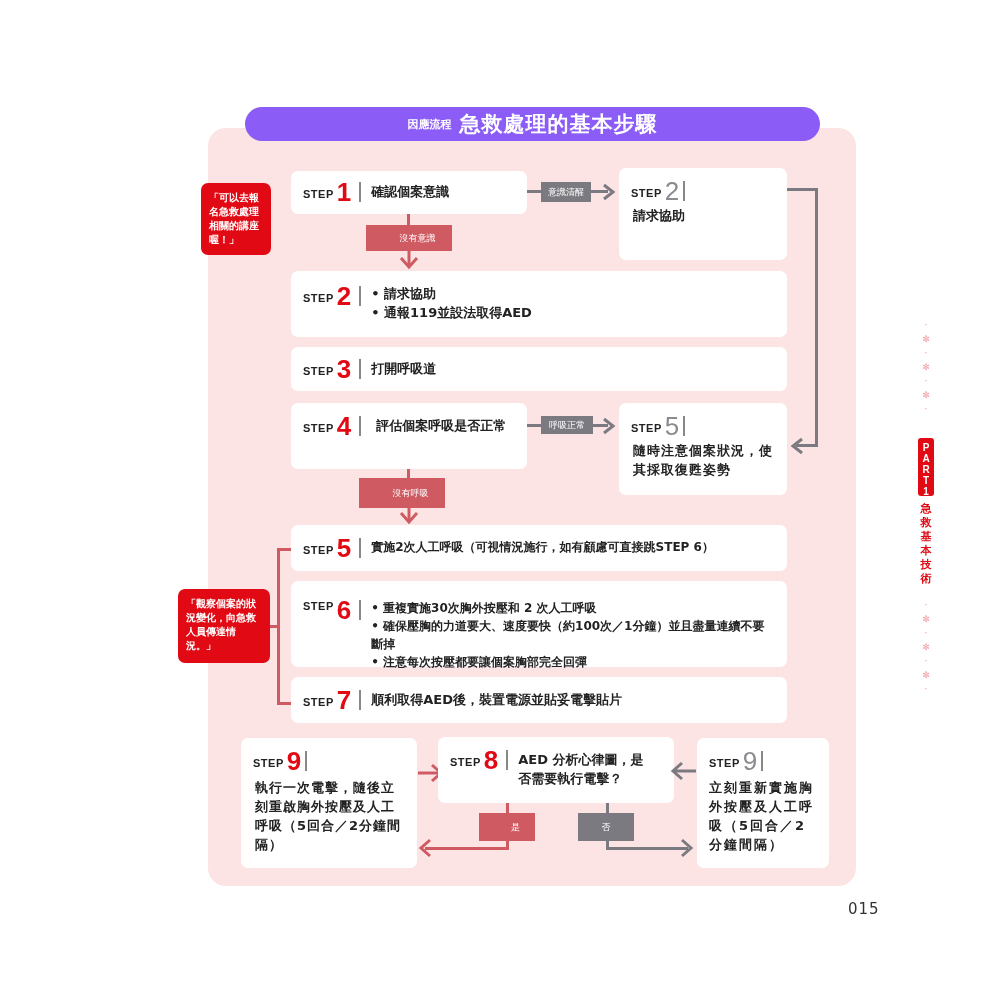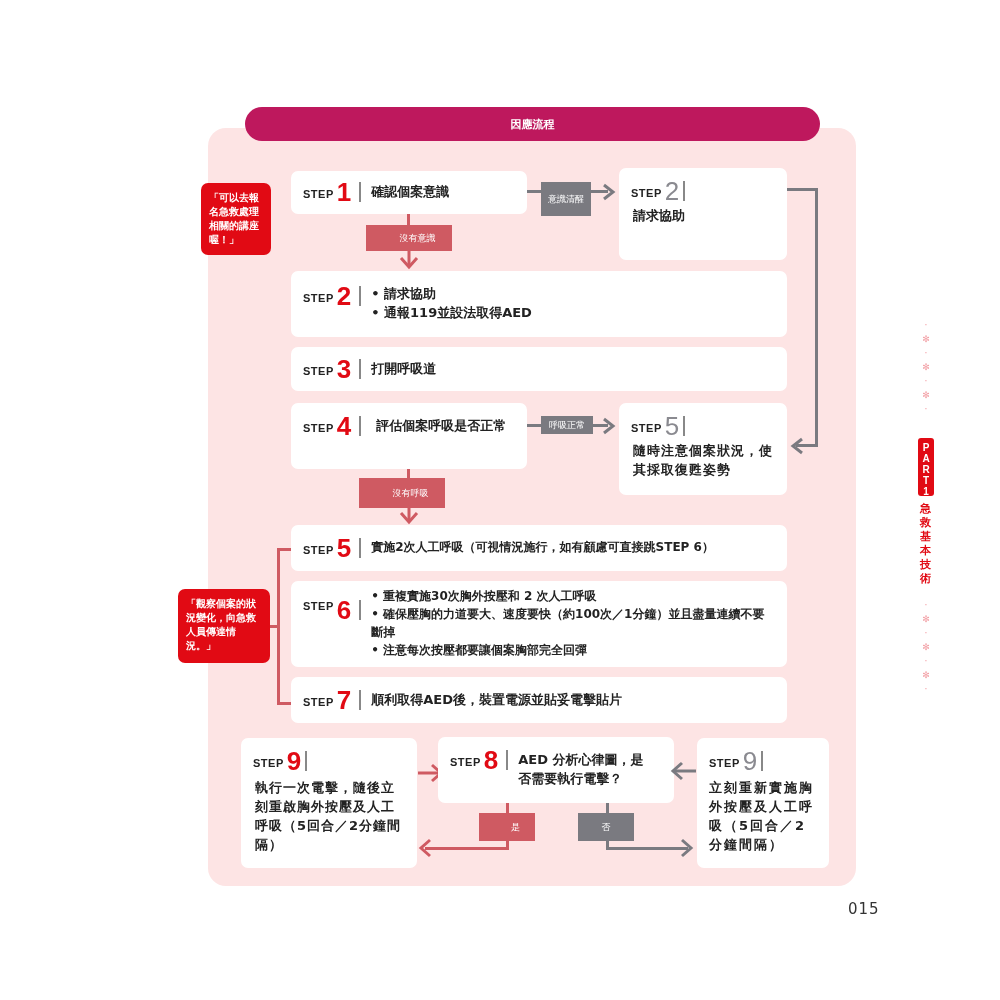--- a/index.html
+++ b/index.html
@@ -1,66 +1,67 @@
 <!DOCTYPE html>
 <html><head>
 <meta charset="utf-8">
 <style>
   html, body { margin:0; padding:0; background:#ffffff; }
   body { width:1000px; height:1000px; position:relative; overflow:hidden;
          font-family:"DejaVu Sans", "Liberation Sans", sans-serif; color:#222; }
   .abs { position:absolute; box-sizing:border-box; }
   .panel { left:208px; top:128px; width:648px; height:758px; background:#fde4e4; border-radius:18px; }
-  .title-bar { left:245px; top:107px; width:575px; height:34px; background:#be185d; border-radius:17px;
+  .title-bar { left:245px; top:107px; width:575px; height:34px; background:#8b5cf6; border-radius:17px;
                display:flex; align-items:center; justify-content:center; gap:8px; color:#fff; }
   .title-sub { font-size:11px; font-weight:bold; }
   .title-main { font-size:21px; font-weight:bold; letter-spacing:1px; }
   .box { background:#fff; border-radius:7px; }
   .row { display:flex; align-items:flex-start; padding:0 12px; }
   .step-label { font-family:"Liberation Sans", sans-serif; font-weight:bold; font-size:11px; letter-spacing:0.5px; margin-top:9px; }
   .step-num { font-family:"Liberation Sans", sans-serif; font-weight:bold; font-size:26px; line-height:26px; color:#e10a14; margin-left:3px; }
   .step-num.gray { color:#8a8a90; font-weight:normal; }
   .sep { width:2px; height:20px; background:#888; margin:3px 10px 0 8px; }
   .txt { font-size:13px; font-weight:bold; line-height:19px; margin-top:3px; }
   .txt ul { list-style:none; margin:0; padding:0; }
   .txt li::before { content:"• "; }
   .note { background:#e10a14; color:#fff; border-radius:7px; font-size:10px; font-weight:bold; line-height:14px; padding:8px 8px; }
   .tag { color:#fff; font-size:9px; display:flex; align-items:center; justify-content:center; }
   .tag.red { background:#cf5a62;padding-left:17px; }
   .tag.gray { background:#7a7a80; }
   .line { position:absolute; }
   .side-tab { left:918px; top:438px; width:16px; height:58px; background:#e10a14; border-radius:3px; color:#fff;
               font-family:"Liberation Sans", sans-serif; font-size:10px; font-weight:bold; text-align:center; line-height:11px; padding-top:4px; }
-  .side-text { left:918px; top:502px; width:16px; color:#e10a14; font-size:11px; font-weight:bold; line-height:14px; }
+  .side-text { left:918px; top:502px; width:16px; color:#e10a14; font-size:11px; font-weight:bold; line-height:14px; text-align:center; }
   .dots { width:16px; text-align:center; color:#f29aa0; font-size:9px; line-height:14px; }
   .page-num { left:848px; top:900px; font-size:15px; color:#333; letter-spacing:1px; }
 </style>
 </head>
 <body>
 
 <div class="abs panel"></div>
 <div class="abs title-bar">
   <span class="title-sub">因應流程</span>
+  <span class="title-main">急救處理的基本步驟</span>
 </div>
 
 <div class="abs note" style="left:201px;top:183px;width:70px;height:72px;">
   <span>「可以去報名急救處理相關的講座喔！」</span>
 </div>
 
 <div class="abs box" style="left:291px;top:171px;width:236px;height:43px;">
   <div class="row" style="padding-top:8px;">
     <span class="step-label">STEP</span>
     <span class="step-num">1</span>
     <span class="sep"></span>
     <span class="txt">確認個案意識</span>
   </div>
 </div>
 
 <div class="line" style="left:527px;top:190px;width:15px;height:3px;background:#7a7a80;"></div>
-<div class="abs tag gray" style="left:541px;top:182px;width:50px;height:34px;">
+<div class="abs tag gray" style="left:541px;top:182px;width:50px;height:20px;">
   <span>意識清醒</span>
 </div>
 <div class="line" style="left:590px;top:190px;width:18px;height:3px;background:#7a7a80;"></div>
 <svg class="abs" style="left:600px;top:182px;" width="18" height="20">
     <polyline points="4,3 13,10 4,17" fill="none" stroke="#7a7a80" stroke-width="3"></polyline>
   </svg>
 
 <div class="abs box" style="left:619px;top:168px;width:168px;height:92px;">
   <div class="row" style="padding-top:10px;">
     <span class="step-label">STEP</span>
@@ -160,21 +161,21 @@
     <span class="sep"></span>
     <span class="txt" style="font-size:12px;">實施2次人工呼吸（可視情況施行，如有顧慮可直接跳STEP 6）</span>
   </div>
 </div>
 
 <div class="abs box" style="left:291px;top:581px;width:496px;height:86px;">
   <div class="row" style="padding-top:6px;">
     <span class="step-label" style="margin-top:13px;">STEP</span>
     <span class="step-num" style="margin-top:10px;">6</span>
     <span class="sep" style="margin-top:13px;"></span>
-    <div class="txt" style="font-size:12px;line-height:18px;width:400px;margin-top:0;">
+    <div class="txt" style="font-size:12px;line-height:18px;width:400px;margin-top:12px;">
       <ul>
         <li>重複實施30次胸外按壓和 2 次人工呼吸</li>
         <li>確保壓胸的力道要大、速度要快（約100次／1分鐘）並且盡量連續不要斷掉</li>
         <li>注意每次按壓都要讓個案胸部完全回彈</li>
       </ul>
     </div>
   </div>
 </div>
 
 <div class="abs box" style="left:291px;top:677px;width:496px;height:46px;">

